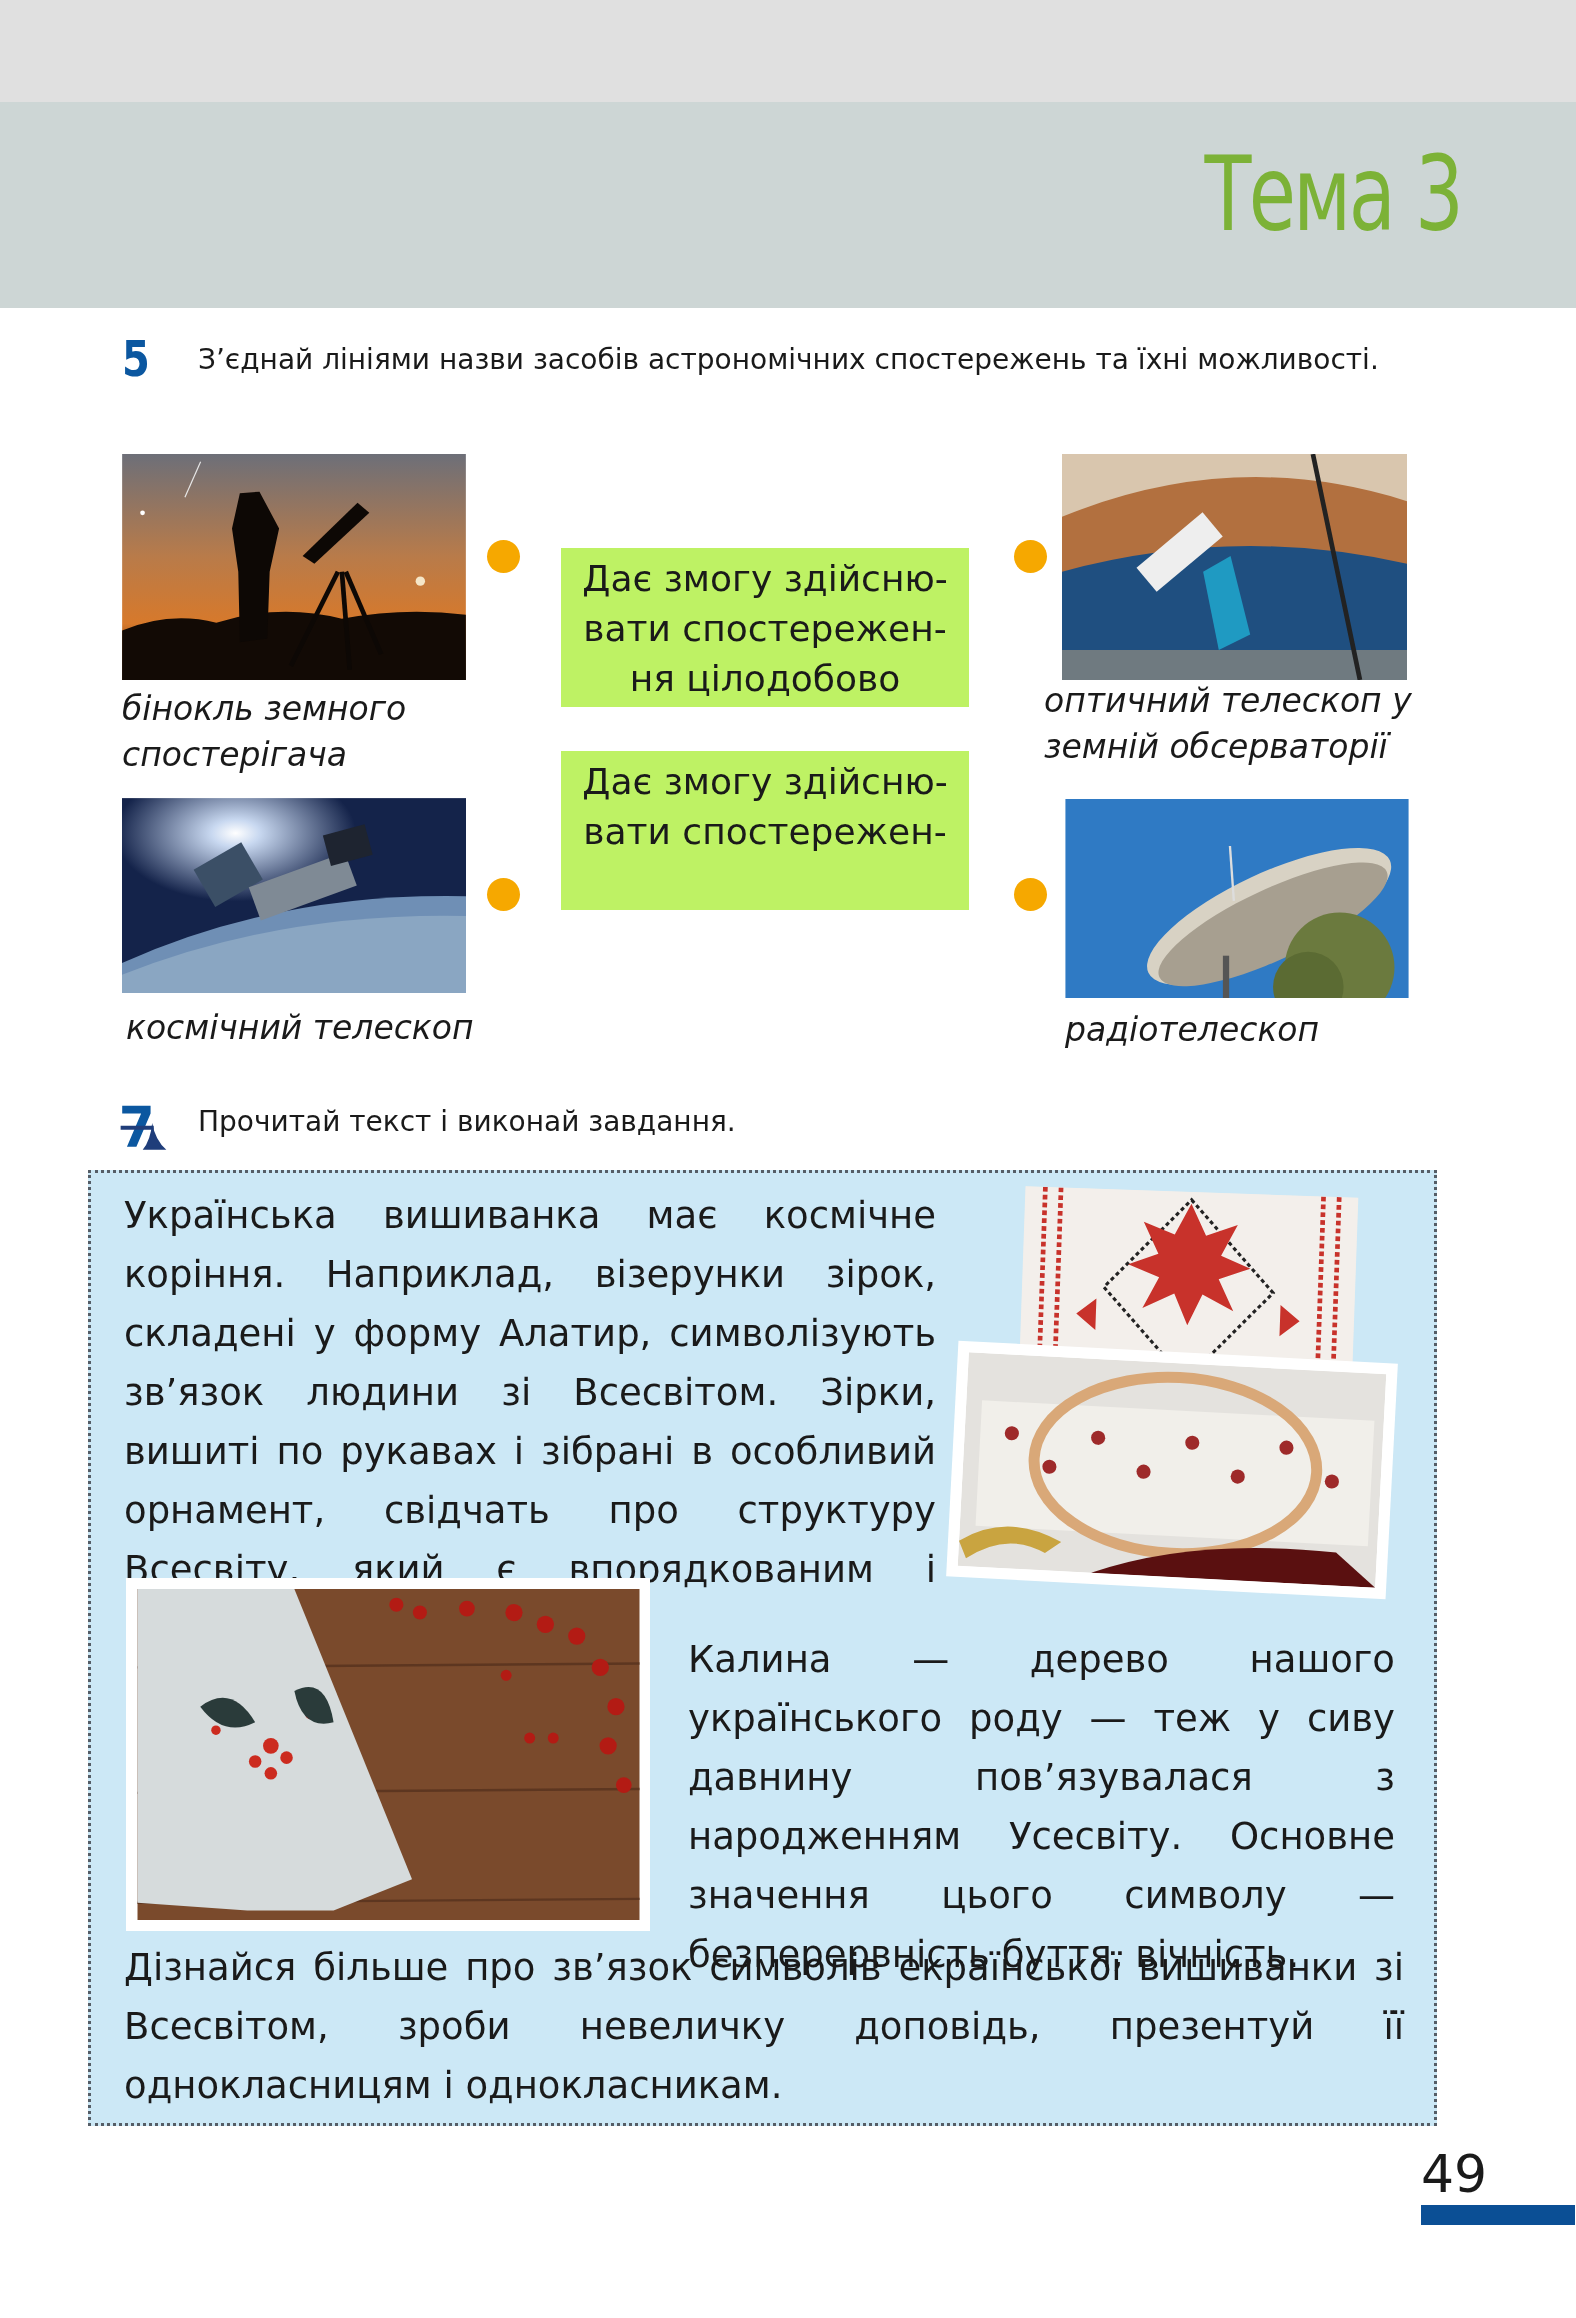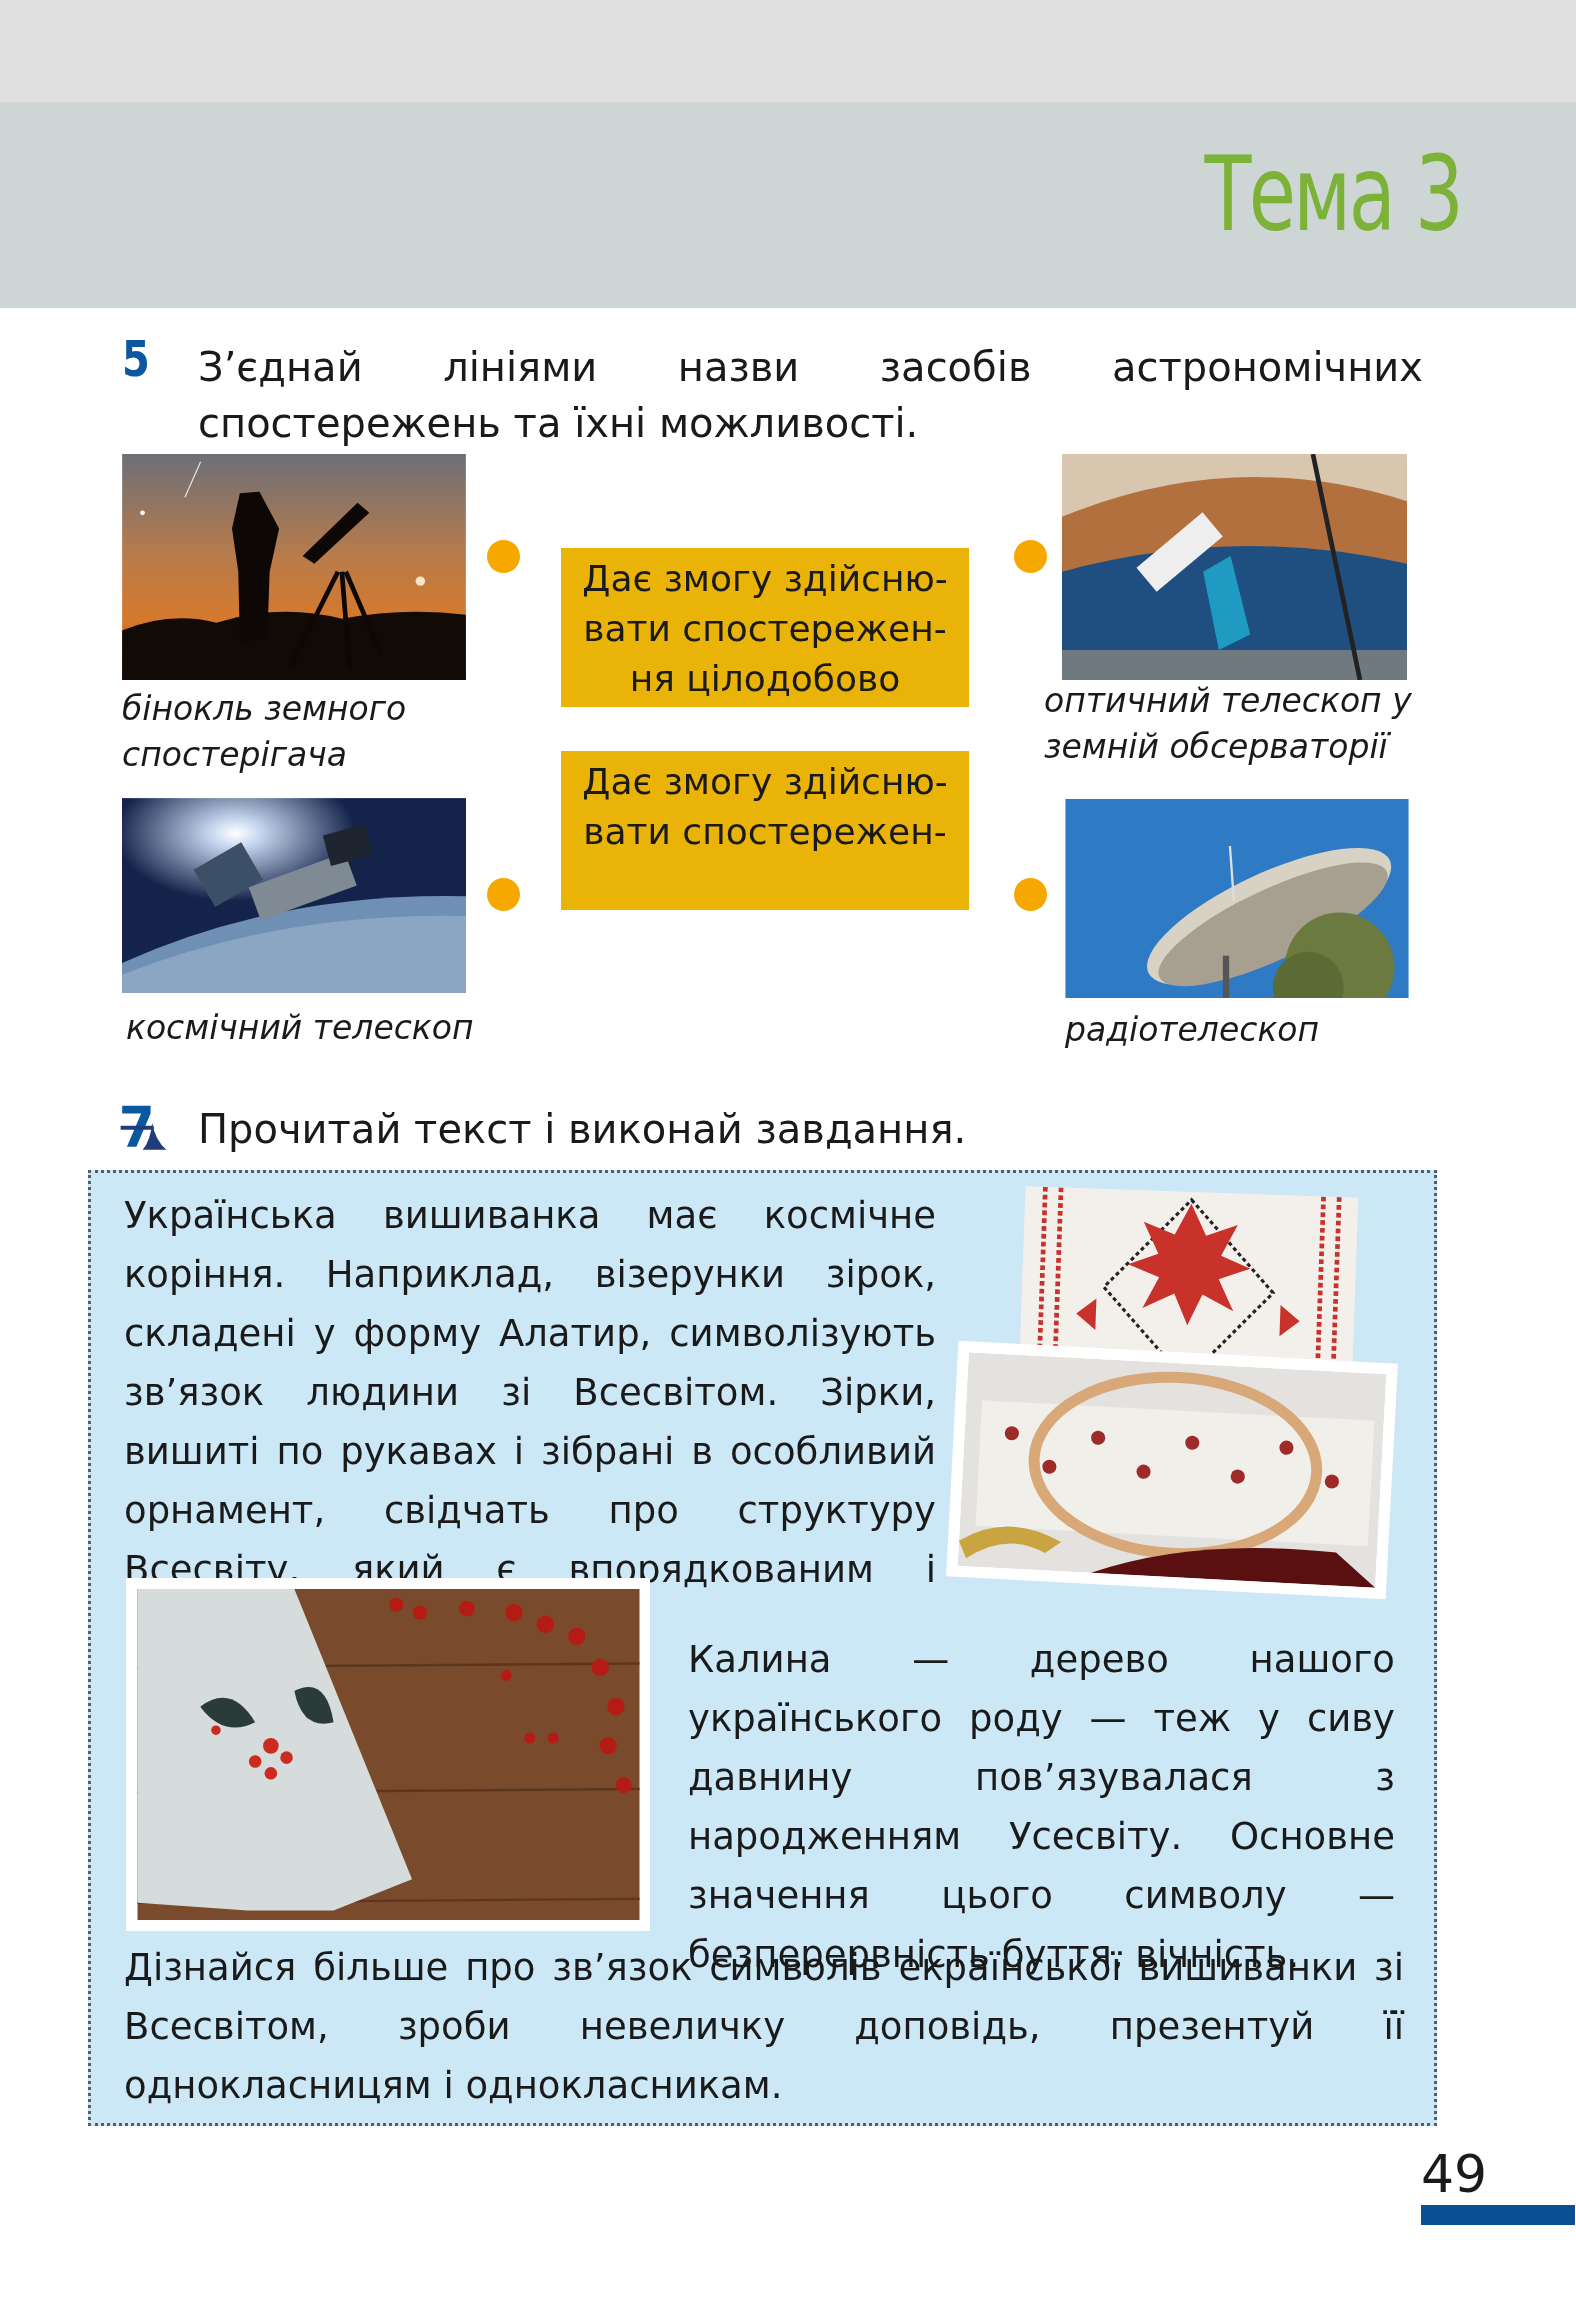--- a/index.html
+++ b/index.html
@@ -15,31 +15,31 @@
       position: absolute; right: 116px; top: 133px;
       font-family: "DejaVu Sans Condensed", "DejaVu Sans", sans-serif;
       font-size: 104px; color: #7cb237; letter-spacing: -3.1px;
       transform: scaleX(0.82); transform-origin: right center;
     }
     .task-num {
       position: absolute; font-weight: bold; color: #0b57a0; font-size: 50px;
       transform: scaleX(0.8); transform-origin: left top;
     }
     .task-text {
-      position: absolute; font-size: 40px; line-height: 56px; color: #1a1a1a;
+      position: absolute; font-size: 28px; line-height: 42px; color: #1a1a1a;
       text-align: justify; text-align-last: left;
     }
     .photo { position: absolute; overflow: hidden; }
     .caption {
       position: absolute; font-style: italic; font-size: 33px; line-height: 46px;
       text-align: left; color: #1a1a1a;
     }
     .dot { position: absolute; width: 33px; height: 33px; border-radius: 50%; background: #f6a800; }
     .option-box {
-      position: absolute; background: #eab308; font-size: 36px; line-height: 50px;
+      position: absolute; background: #bef264; font-size: 36px; line-height: 50px;
       text-align: center; color: #1a1a1a; padding-top: 6.3px; box-sizing: border-box;
     }
     .reading-box {
       position: absolute; left: 88px; top: 1170px; width: 1349px; height: 956px;
       background: #cce8f6; border: 3.9px dotted #555d66; box-sizing: border-box;
     }
     .para {
       position: absolute; font-size: 37px; line-height: 59px; text-align: justify; color: #1a1a1a;
     }
     .page-number { position: absolute; left: 1421px; top: 2144px; font-size: 52px; color: #1a1a1a; }

